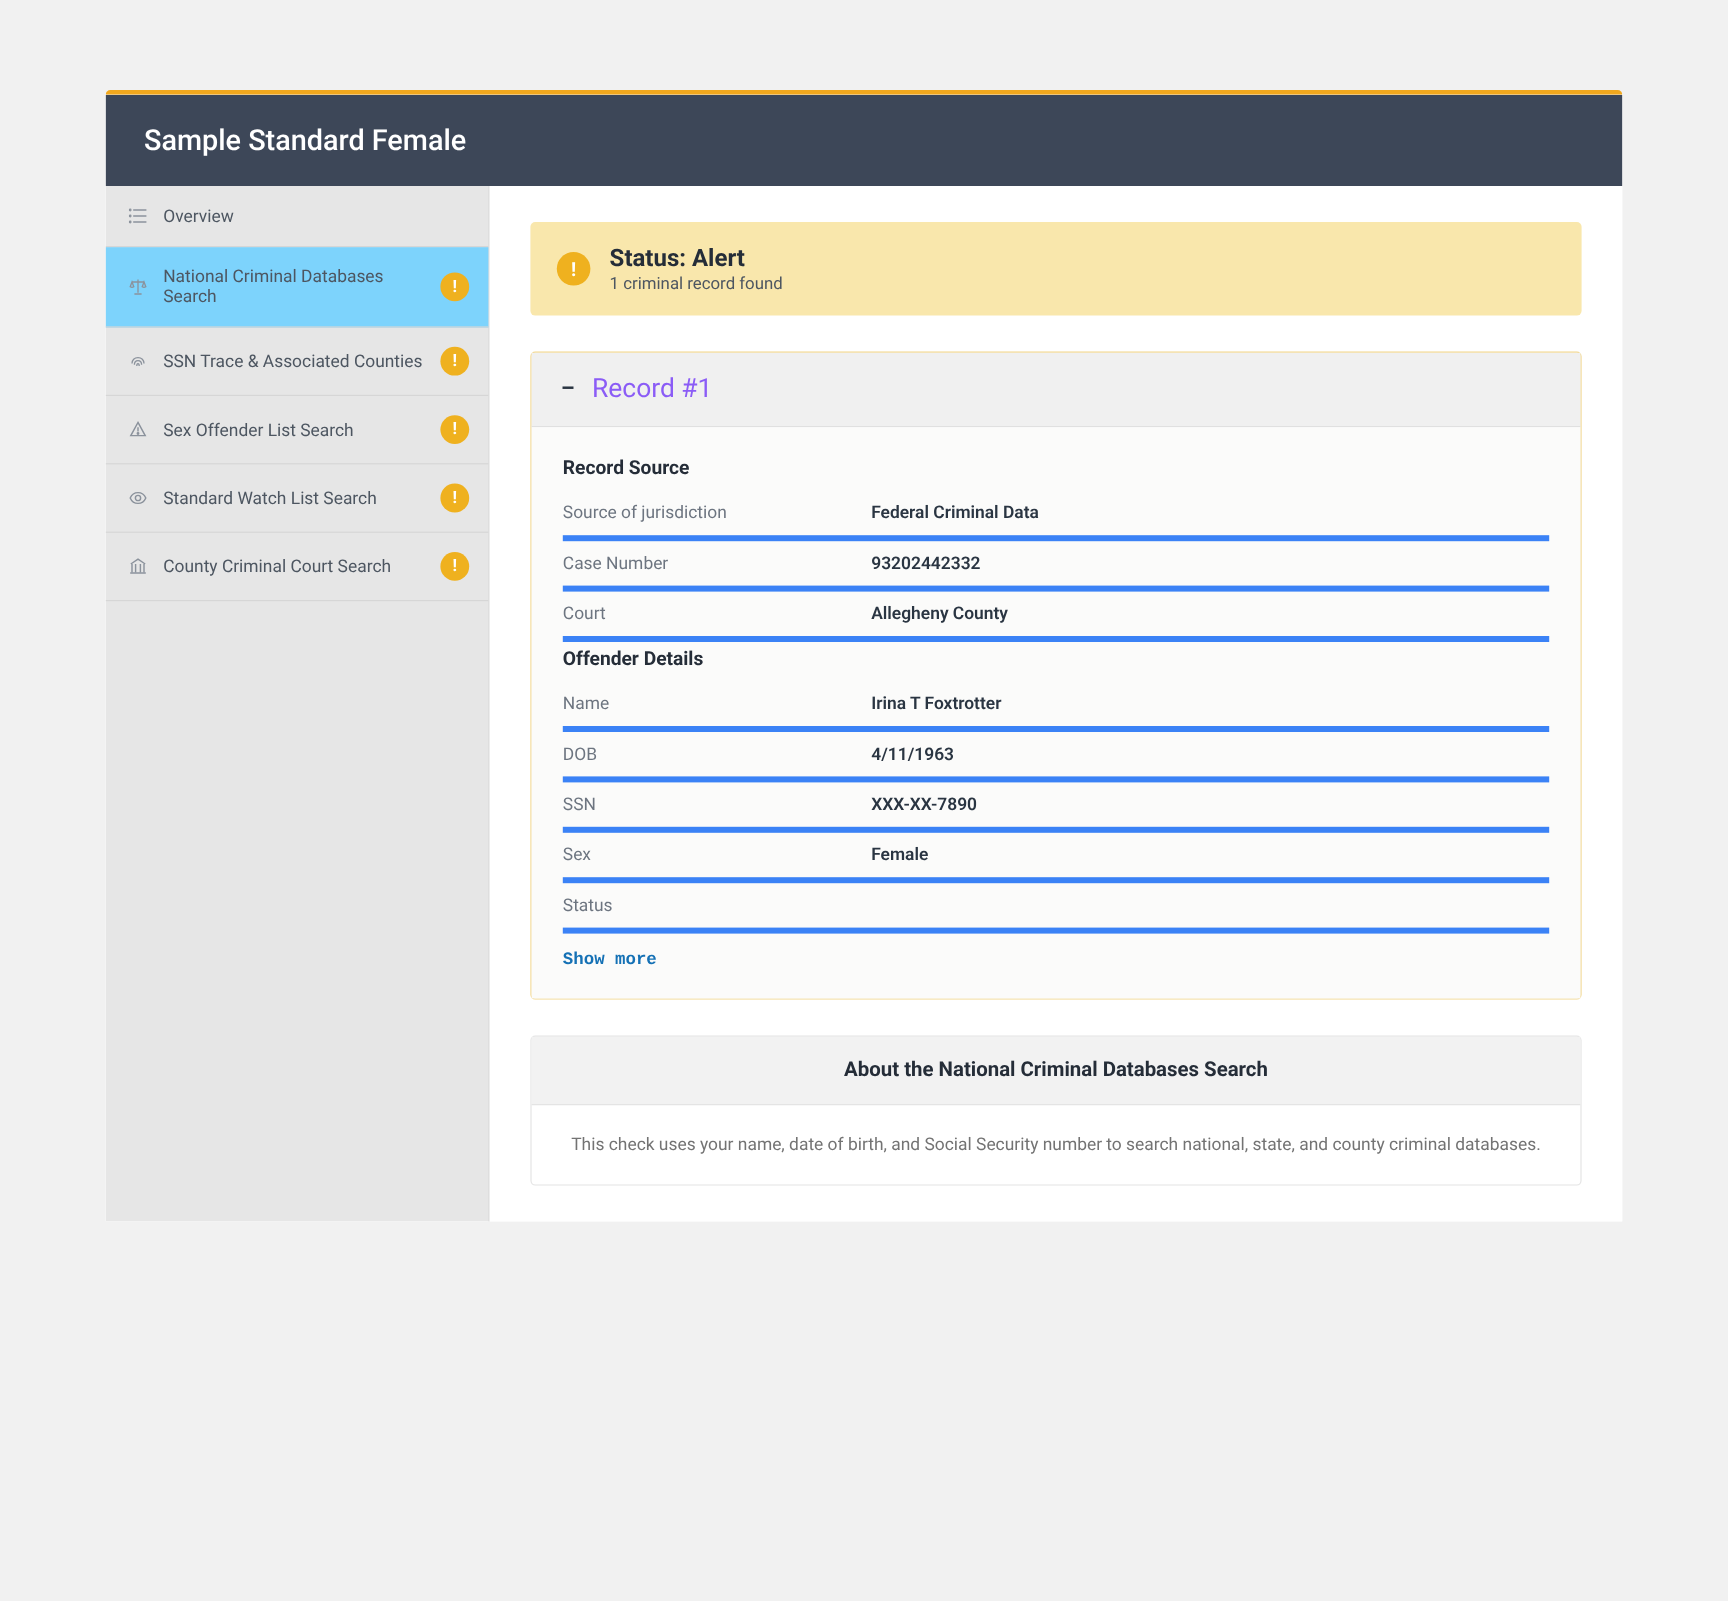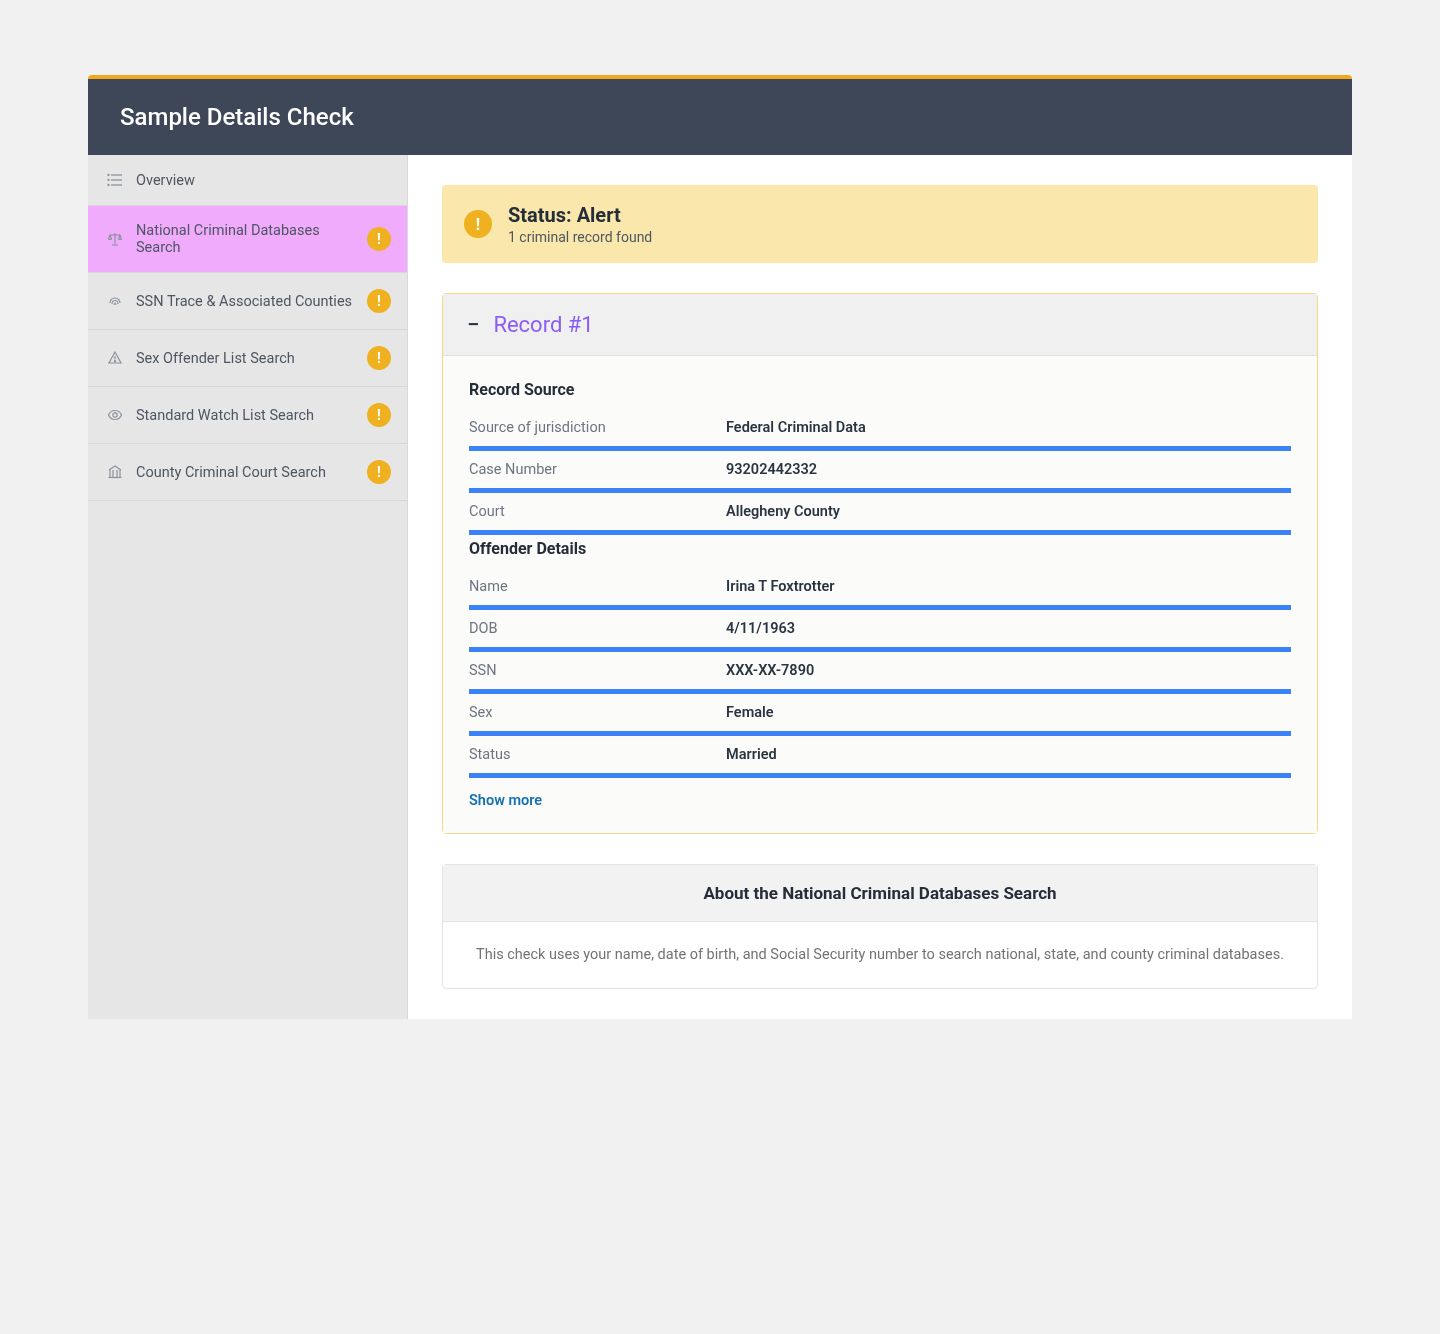--- a/index.html
+++ b/index.html
@@ -33,21 +33,21 @@
 .sidebar-item {
   display: flex;
   align-items: center;
   padding: 16px 16px 16px 18px;
   border-bottom: 1px solid #d6d6d6;
   cursor: pointer;
   font-size: 14.5px;
   color: #4d5661;
 }
 .sidebar-item.active {
-  background: #f0abfc;
+  background: #7dd3fc;
   align-items: center;
 }
 .sidebar-item .icon {
   width: 18px;
   height: 18px;
   margin-right: 12px;
   display: inline-flex;
   align-items: center;
   justify-content: center;
   flex-shrink: 0;
@@ -158,20 +158,21 @@
   font-weight: 600;
   color: #2a3542;
 }
 .show-more {
   color: #1571b5;
   font-weight: 600;
   font-size: 14.5px;
   padding-top: 14px;
   cursor: pointer;
   display: inline-block;
+  font-family: Liberation Mono, monospace;
 }
 .about {
   border: 1px solid #e4e4e4;
   border-radius: 4px;
   text-align: center;
 }
 .about-head {
   background: #f2f2f2;
   padding: 18px 22px;
   border-bottom: 1px solid #e4e4e4;
@@ -186,21 +187,21 @@
   font-size: 14.5px;
   color: #737373;
   line-height: 1.55;
 }
 </style>
 </head>
 <body>
 
 <div class="card">
   <div class="header">
-    <h1>Sample Details Check</h1>
+    <h1>Sample Standard Female</h1>
   </div>
   <div class="body">
     <nav class="sidebar">
       <div class="sidebar-item">
         <span class="icon">
           <svg width="16" height="16" viewBox="0 0 16 16" fill="none" stroke="currentColor" stroke-width="1.3">
               <line x1="4" y1="3" x2="15" y2="3"></line>
               <line x1="4" y1="8" x2="15" y2="8"></line>
               <line x1="4" y1="13" x2="15" y2="13"></line>
               <circle cx="1.5" cy="3" r="0.5" fill="currentColor"></circle>
@@ -312,21 +313,20 @@
           <div class="kv-row">
               <span class="k">SSN</span>
               <span class="v">XXX-XX-7890</span>
             </div>
           <div class="kv-row">
               <span class="k">Sex</span>
               <span class="v">Female</span>
             </div>
           <div class="kv-row">
               <span class="k">Status</span>
-              <span class="v">Married</span>
             </div>
 
           <a class="show-more">Show more</a>
         </div>
       </section>
 
       <section class="about">
         <div class="about-head">
           <h3>About the National Criminal Databases Search</h3>
         </div>

